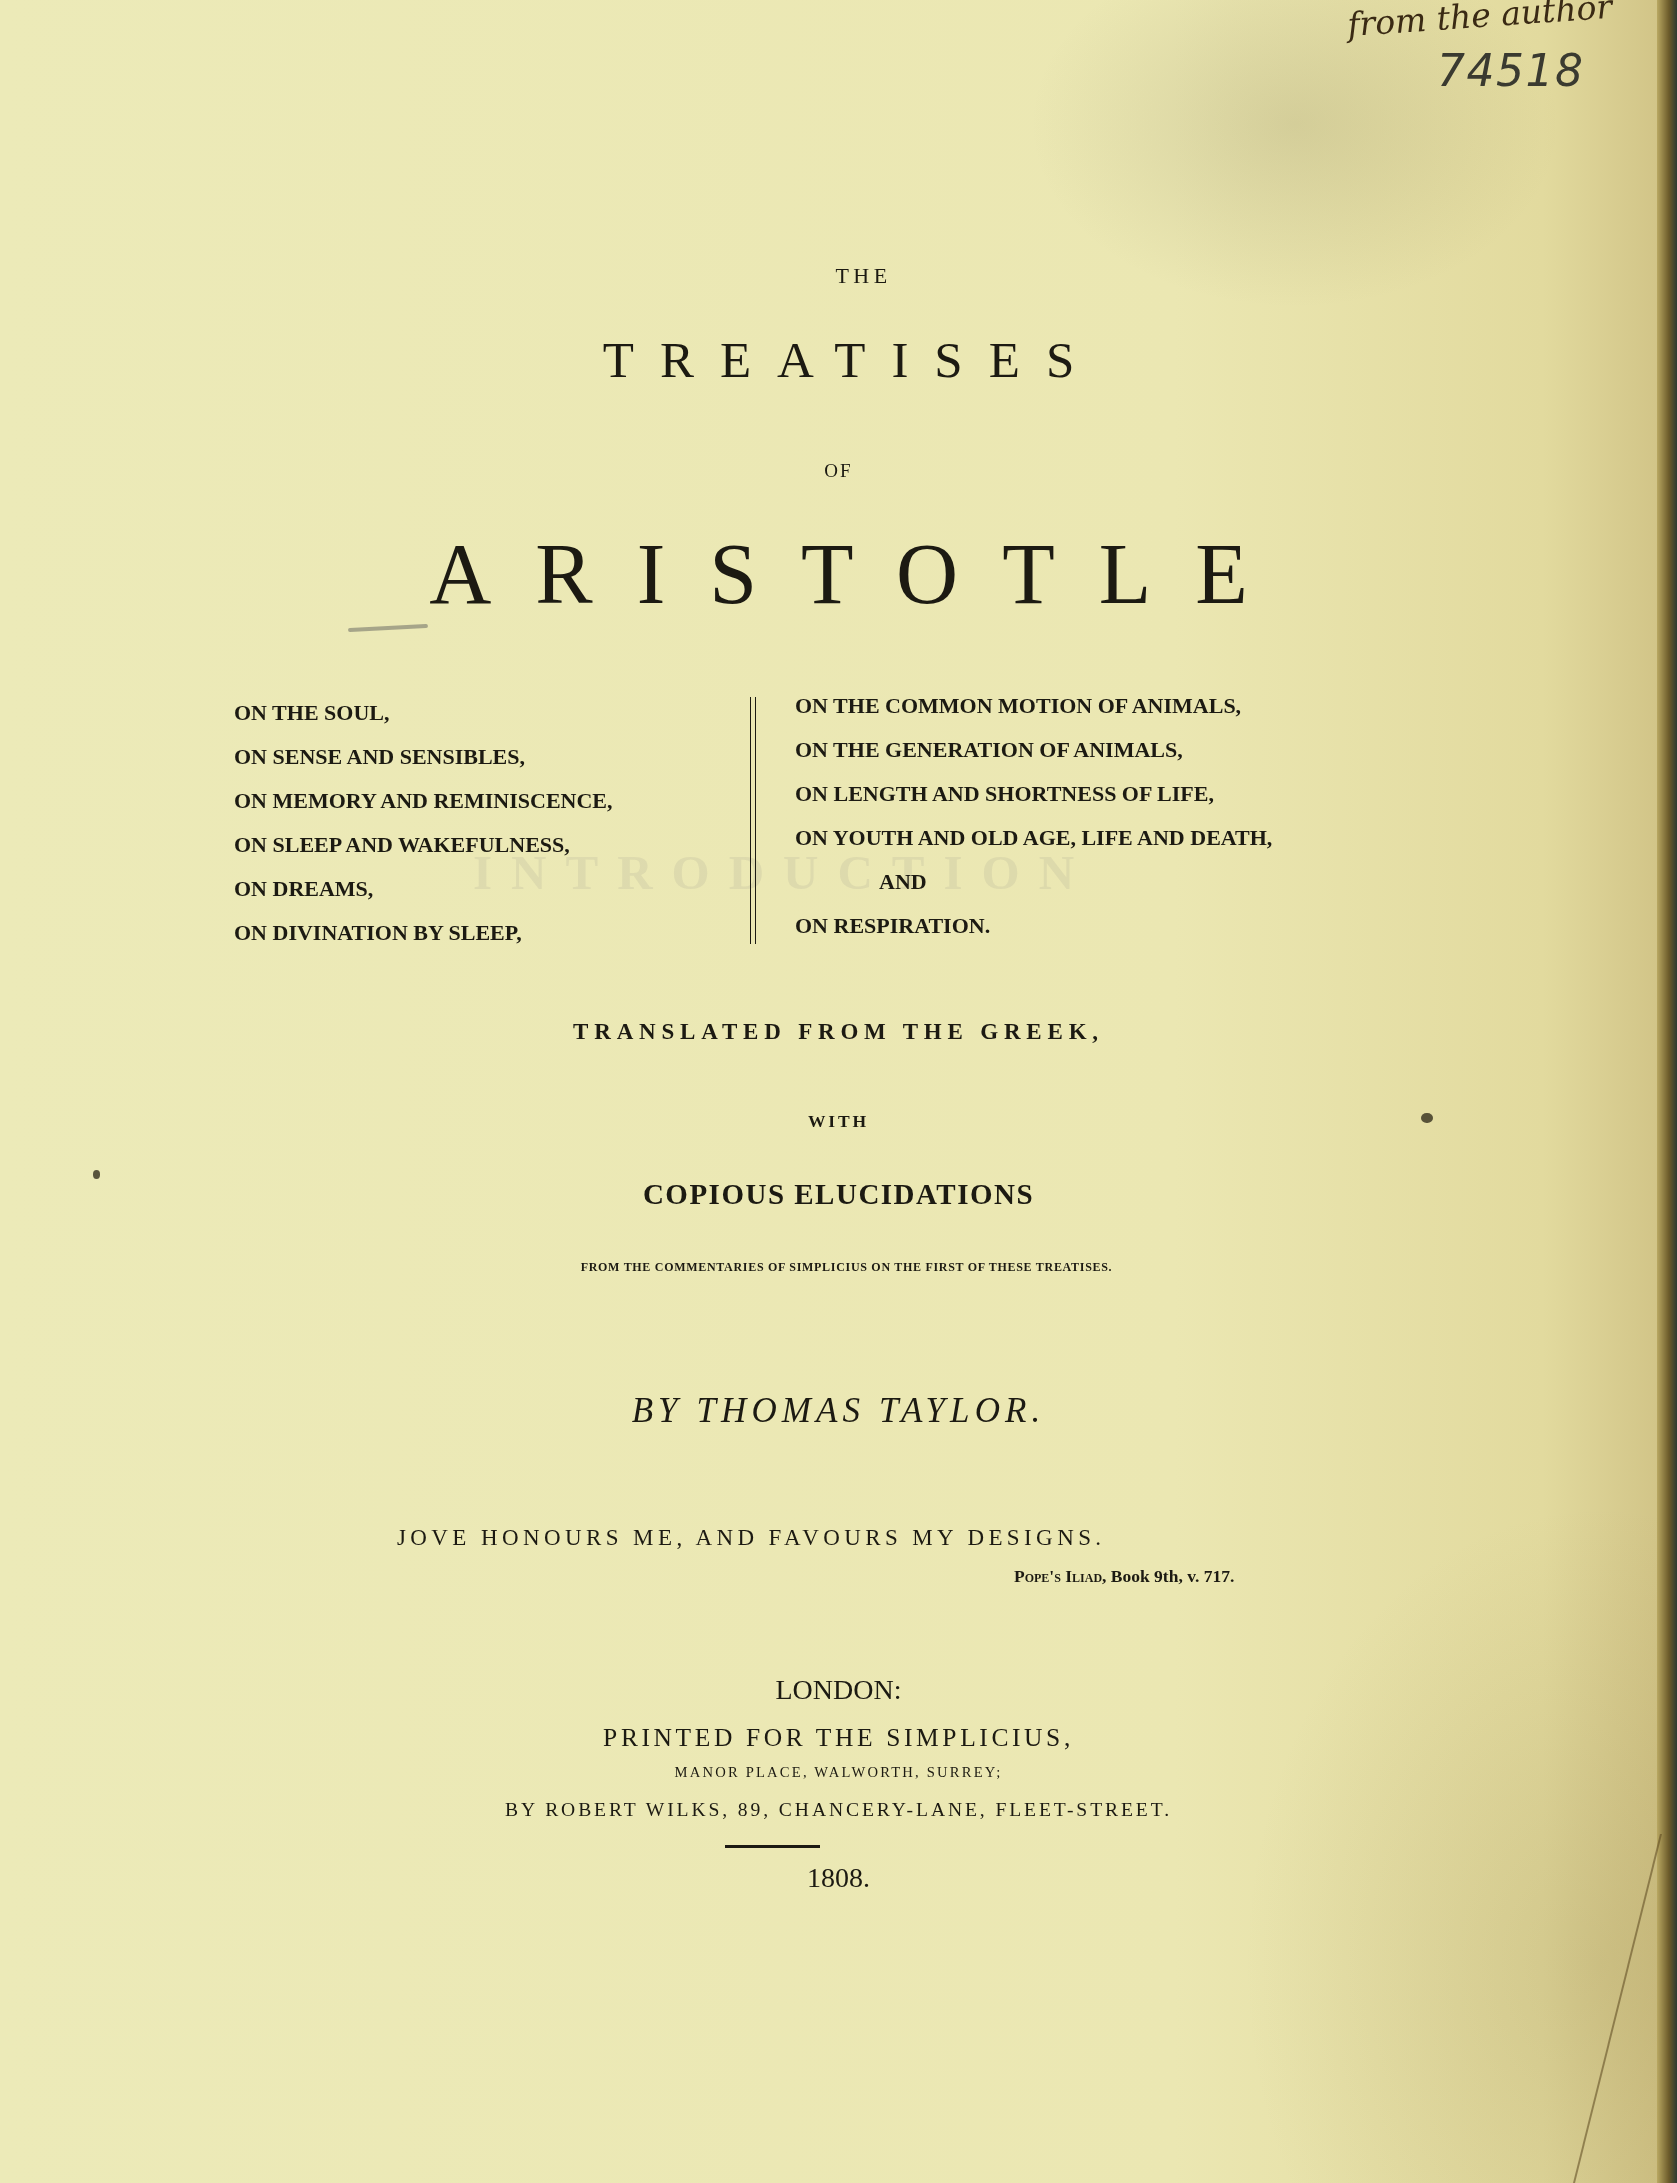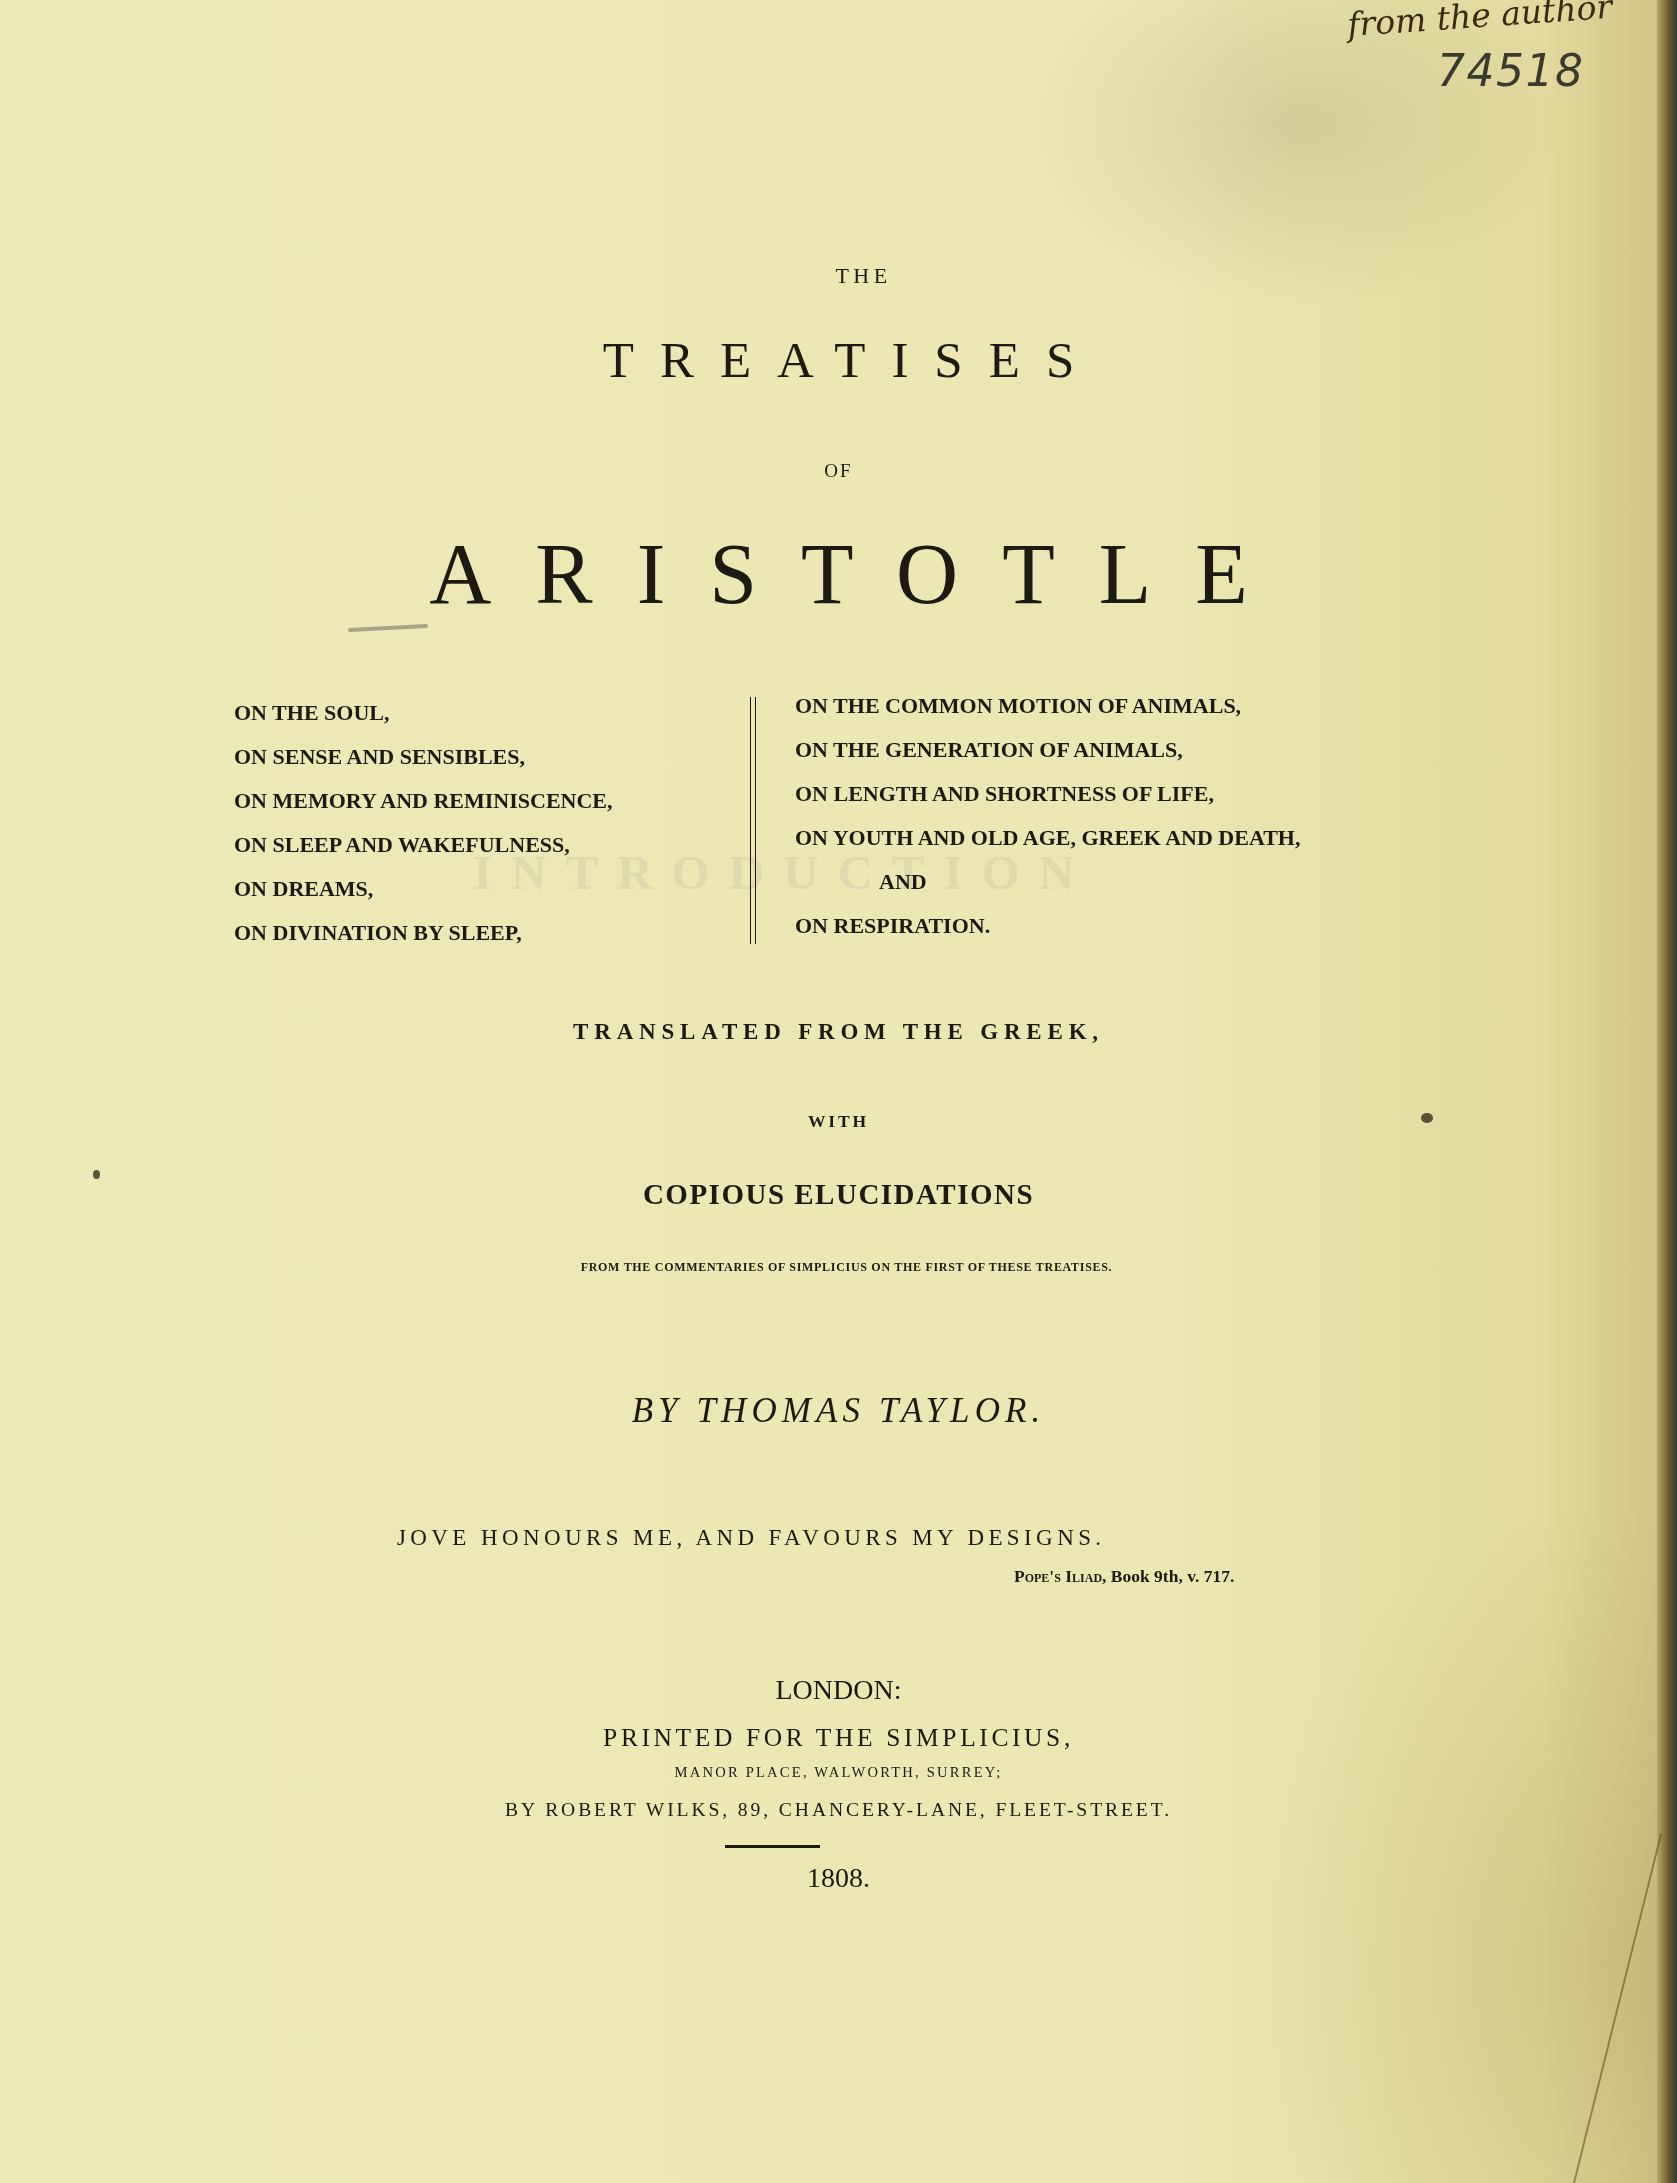--- a/index.html
+++ b/index.html
@@ -103,21 +103,21 @@
     <span class="item">ON MEMORY AND REMINISCENCE,</span>
     <span class="item">ON SLEEP AND WAKEFULNESS,</span>
     <span class="item">ON DREAMS,</span>
     <span class="item">ON DIVINATION BY SLEEP,</span>
   </div>
   <div class="divider"></div>
   <div class="col col-right">
     <span class="item">ON THE COMMON MOTION OF ANIMALS,</span>
     <span class="item">ON THE GENERATION OF ANIMALS,</span>
     <span class="item">ON LENGTH AND SHORTNESS OF LIFE,</span>
-    <span class="item">ON YOUTH AND OLD AGE, GREEK AND DEATH,</span>
+    <span class="item">ON YOUTH AND OLD AGE, LIFE AND DEATH,</span>
     <span class="item indent">AND</span>
     <span class="item">ON RESPIRATION.</span>
   </div>
 
   <div class="abs center translated">TRANSLATED FROM THE GREEK,</div>
   <div class="abs center with">WITH</div>
   <div class="abs center copious">COPIOUS ELUCIDATIONS</div>
   <div class="abs center from">FROM THE COMMENTARIES OF SIMPLICIUS ON THE FIRST OF THESE TREATISES.</div>
 
   <div class="abs motto">JOVE HONOURS ME, AND FAVOURS MY DESIGNS.</div>

